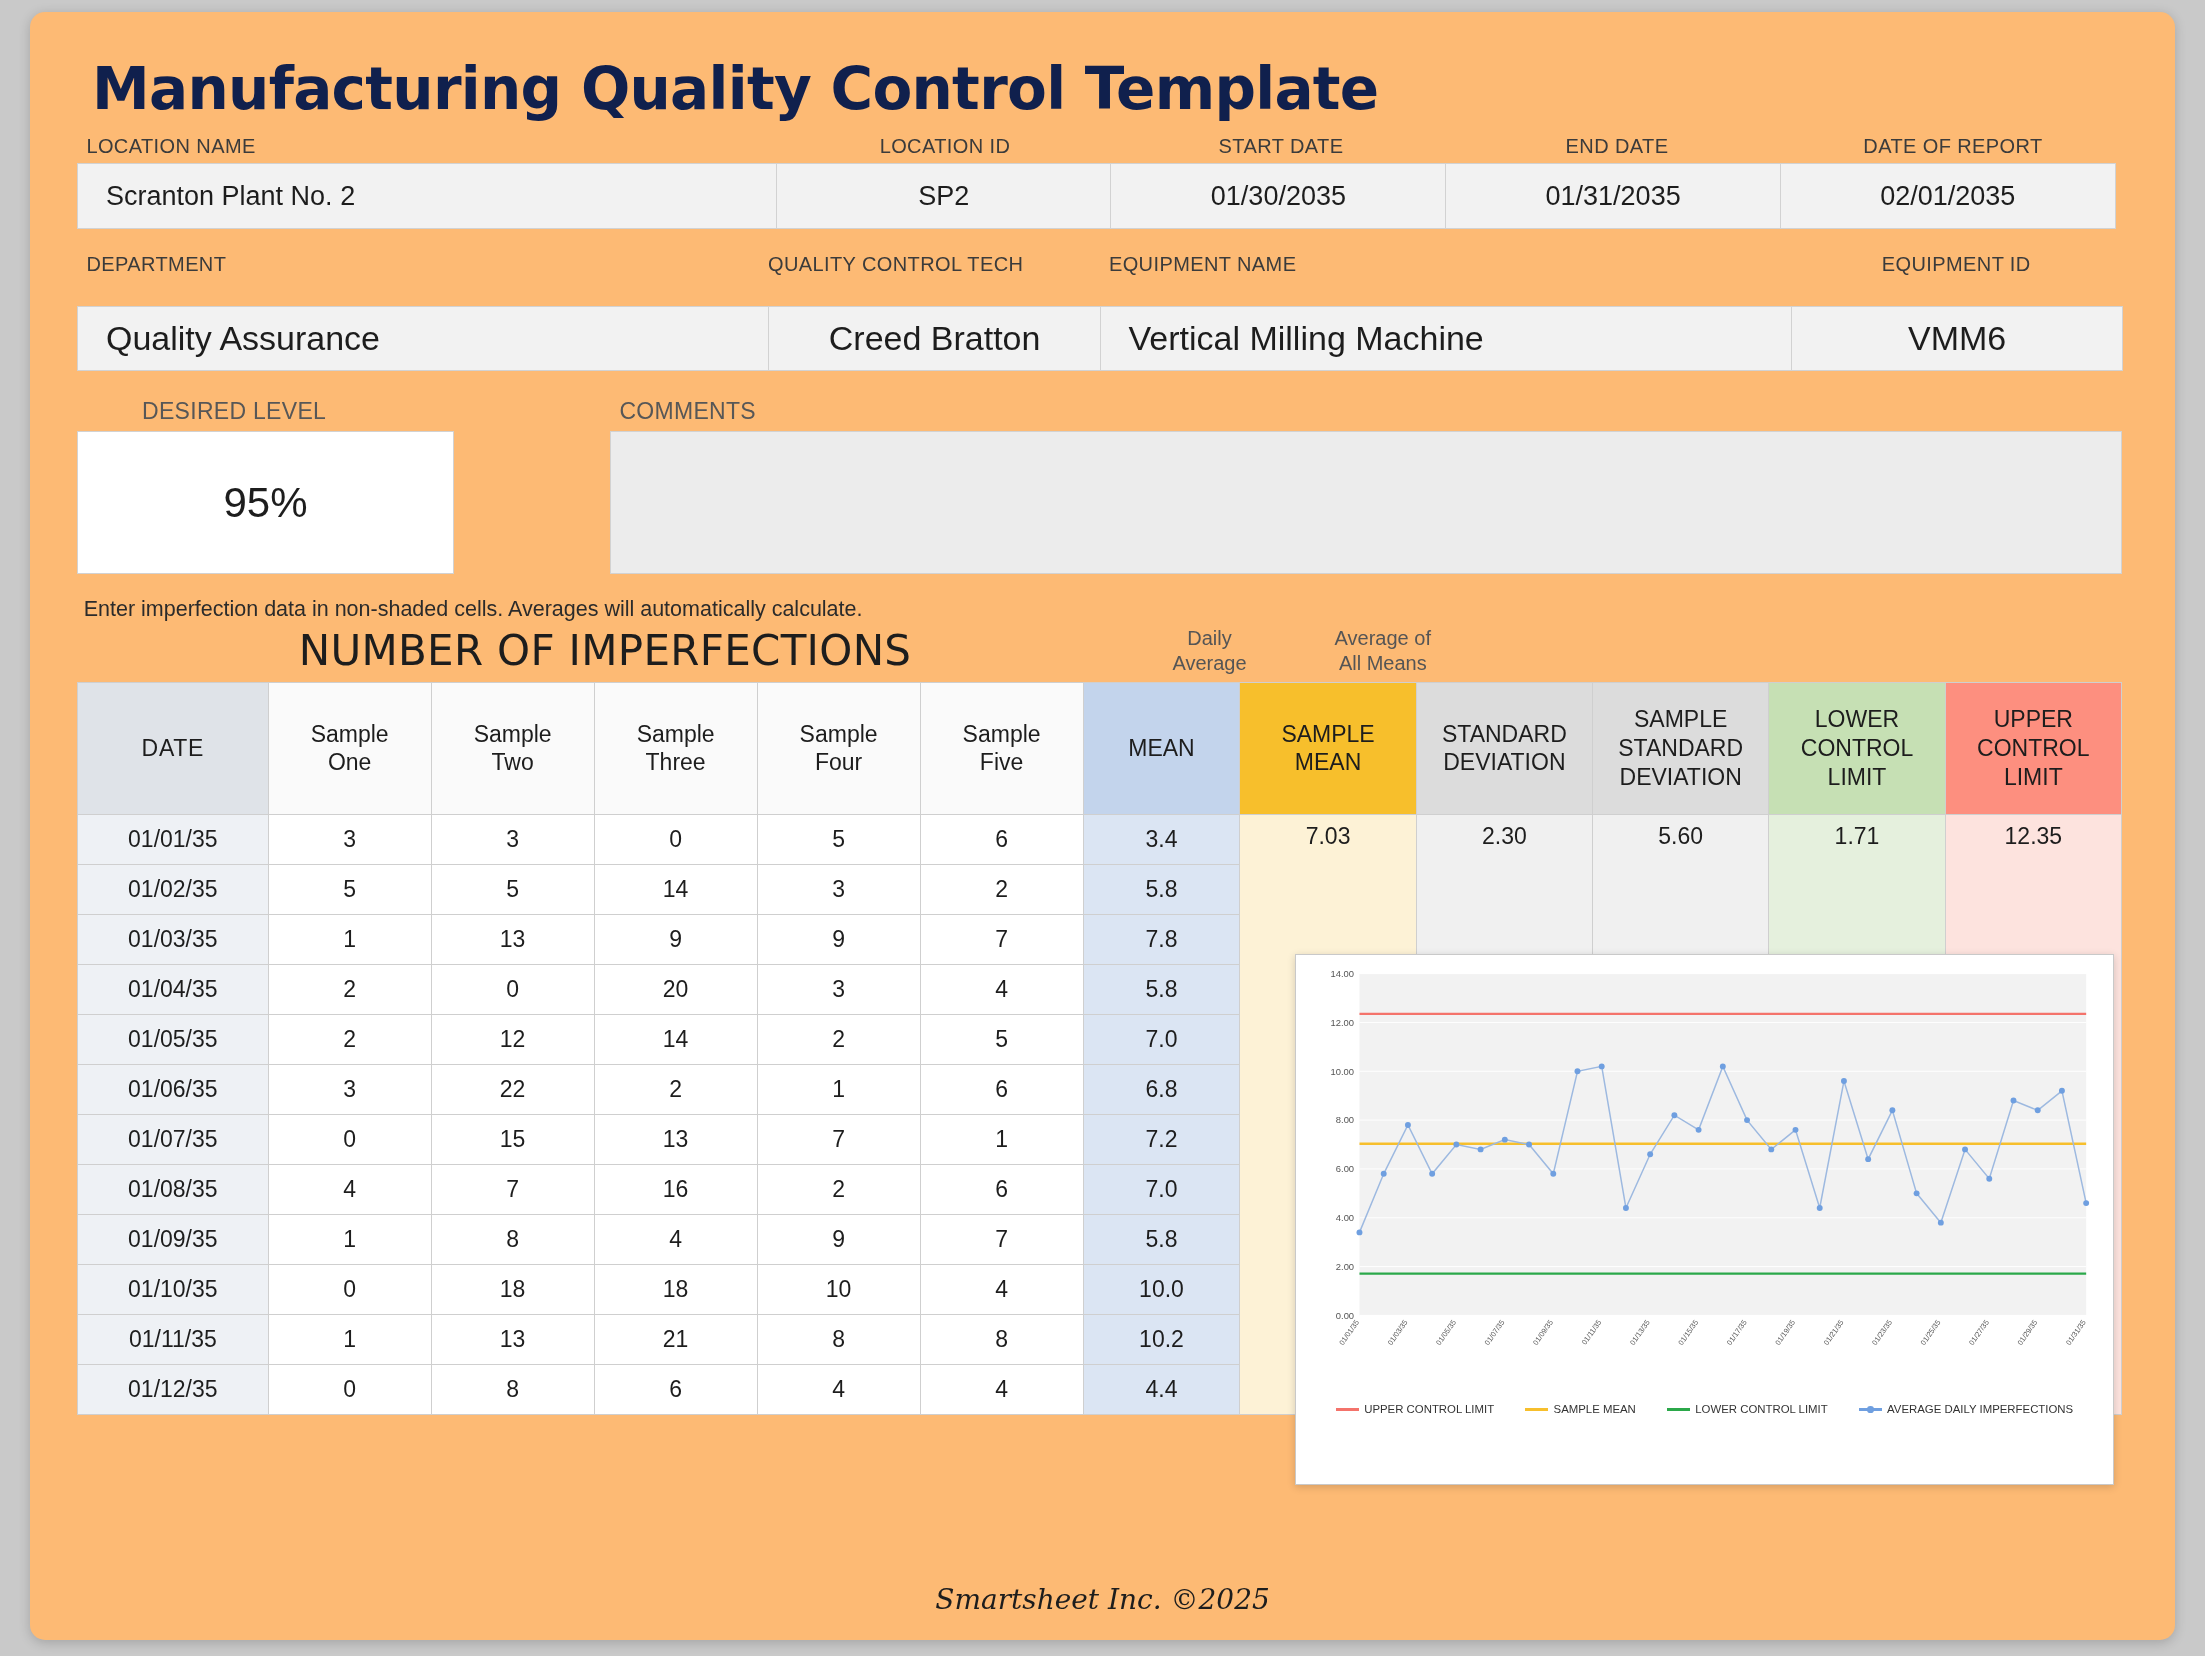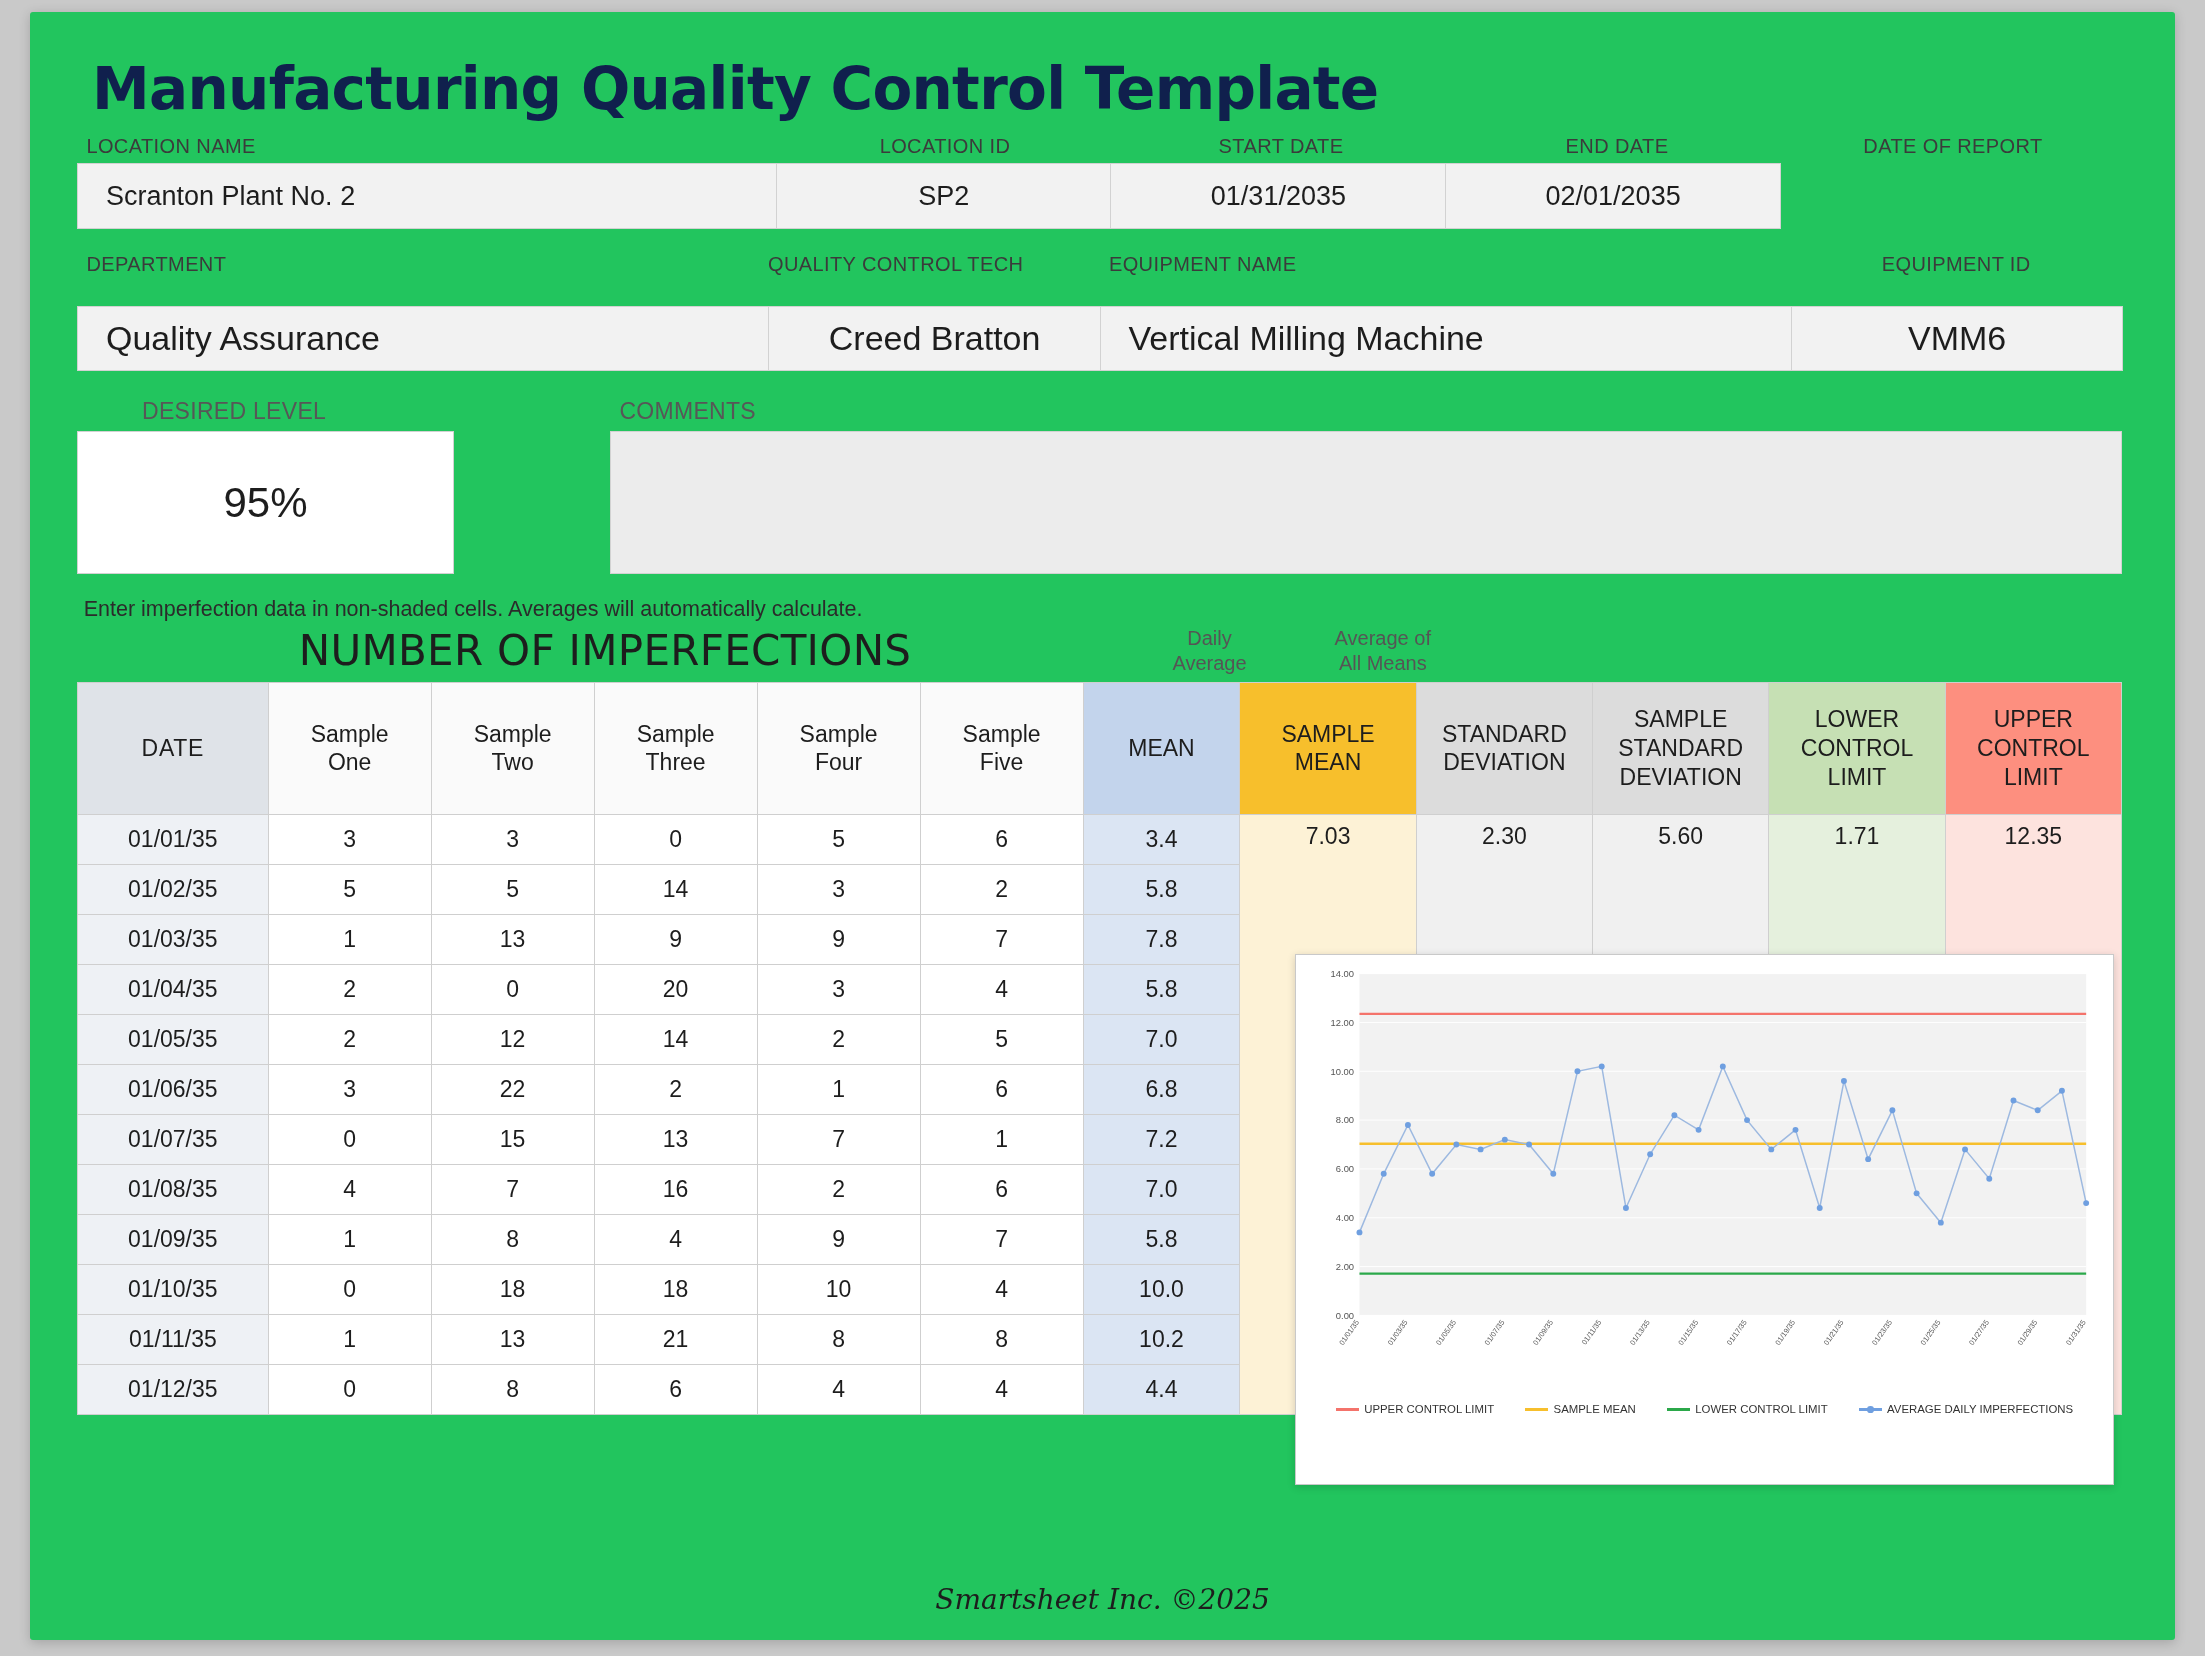--- a/index.html
+++ b/index.html
@@ -9,22 +9,22 @@
     font-family: "Liberation Sans", sans-serif;
   }
   body {
     width: 2205px; height: 1657px;
     display: flex; align-items: flex-start; justify-content: center;
   }
   .page {
     position: relative;
     width: 2145px; height: 1628px;
     margin-top: 12px;
-    background: #22c55e;
-    border-radius: 3px;
+    background: #fdba74;
+    border-radius: 15px;
     box-shadow: 0 2.7px 12px rgba(0,0,0,.18);
     padding: 35px 47px 0 47px;
   }
 
   
   .title {
     font-size: 58px;
     font-weight: bold;
     color: #10204d;
     letter-spacing: -0.7px;
@@ -185,20 +185,21 @@
   <div class="hdr-labels">
     <div class="w-loc">LOCATION NAME</div>
     <div class="w-id" style="text-align:center;padding-left:0">LOCATION ID</div>
     <div class="w-sd" style="text-align:center;padding-left:0">START DATE</div>
     <div class="w-ed" style="text-align:center;padding-left:0">END DATE</div>
     <div class="w-dr" style="text-align:center;padding-left:0">DATE OF REPORT</div>
   </div>
   <div class="hdr-values">
     <div class="w-loc">Scranton Plant No. 2</div>
     <div class="w-id center">SP2</div>
+    <div class="w-sd center">01/30/2035</div>
     <div class="w-ed center">01/31/2035</div>
     <div class="w-dr center">02/01/2035</div>
   </div>
 
   <div class="row2-labels">
     <div class="w-dept">DEPARTMENT</div>
     <div class="w-tech" style="text-align:left;padding-left:0">QUALITY CONTROL TECH</div>
     <div class="w-eq">EQUIPMENT NAME</div>
     <div class="w-eqid" style="text-align:center;padding-left:0">EQUIPMENT ID</div>
   </div>

